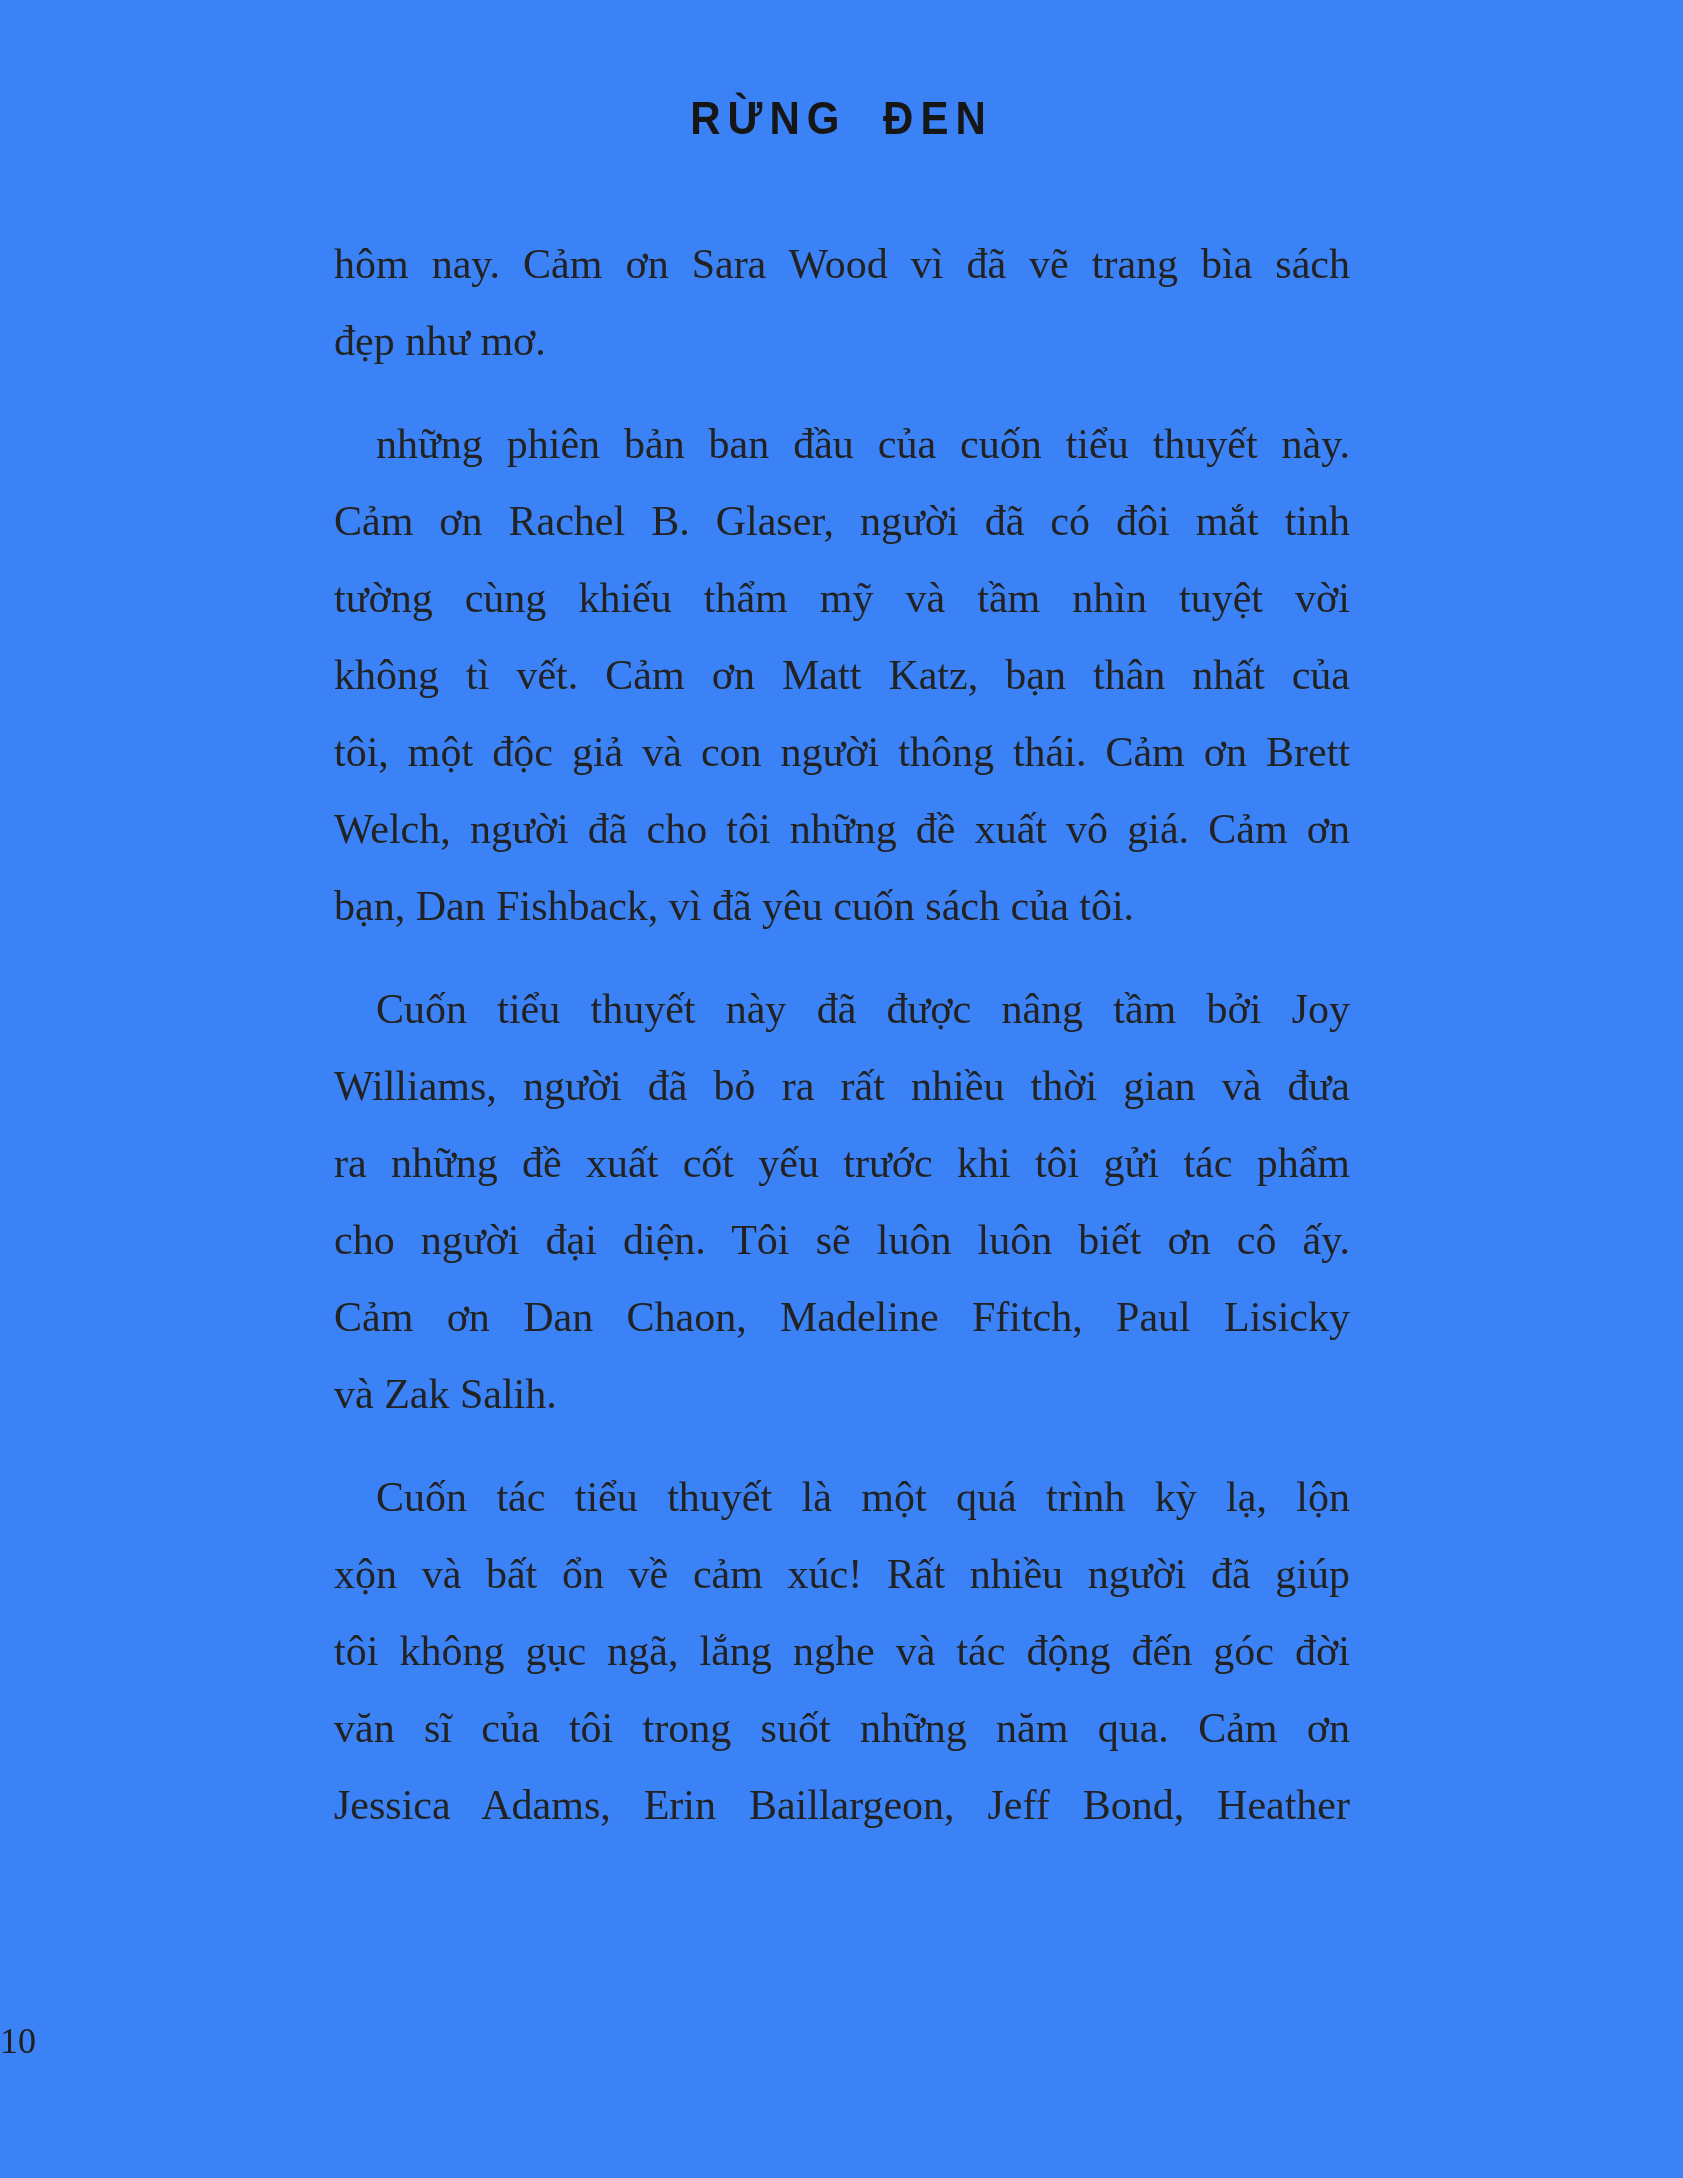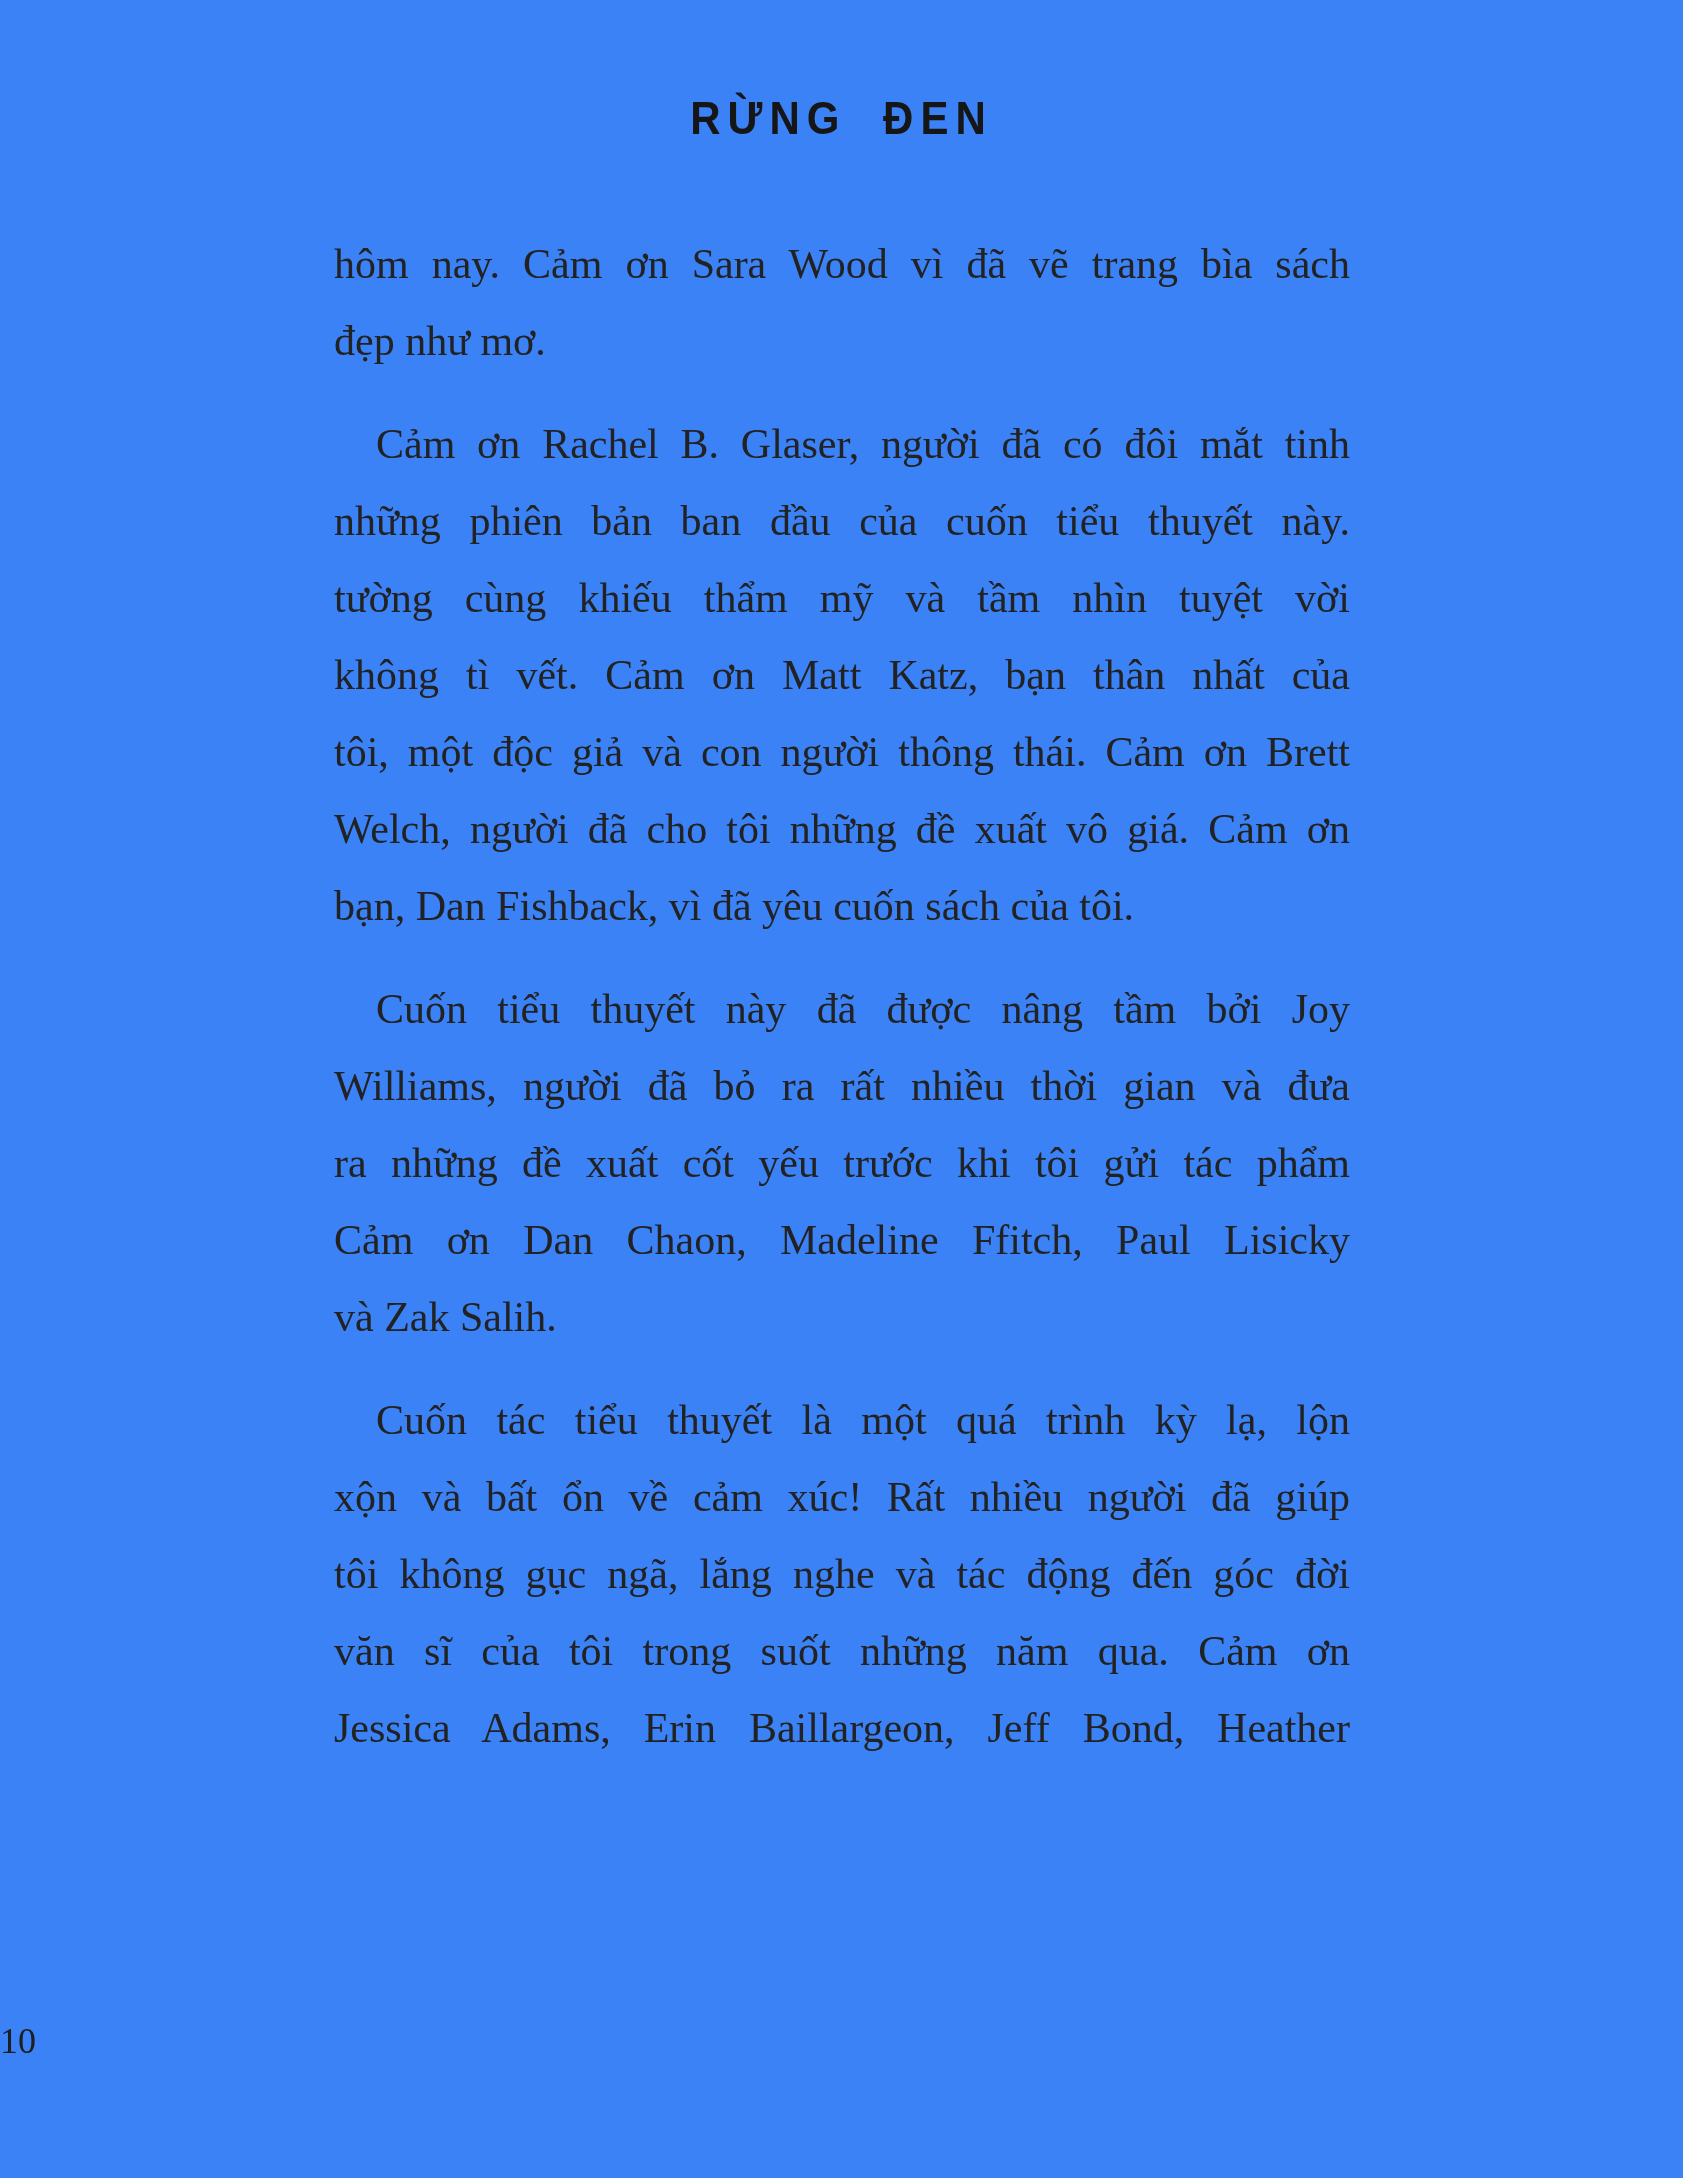--- a/index.html
+++ b/index.html
@@ -61,32 +61,33 @@
 
 <div class="page">
   <div class="running-header">RỪNG ĐEN</div>
 
   <div class="page-body">
       <div class="paragraph">
         <div class="line">hôm nay. Cảm ơn Sara Wood vì đã vẽ trang bìa sách</div>
         <div class="line last">đẹp như mơ.</div>
       </div>
       <div class="paragraph indent">
+        <div class="line">những phiên bản ban đầu của cuốn tiểu thuyết này.</div>
         <div class="line">Cảm ơn Rachel B. Glaser, người đã có đôi mắt tinh</div>
-        <div class="line">những phiên bản ban đầu của cuốn tiểu thuyết này.</div>
         <div class="line">tường cùng khiếu thẩm mỹ và tầm nhìn tuyệt vời</div>
         <div class="line">không tì vết. Cảm ơn Matt Katz, bạn thân nhất của</div>
         <div class="line">tôi, một độc giả và con người thông thái. Cảm ơn Brett</div>
         <div class="line">Welch, người đã cho tôi những đề xuất vô giá. Cảm ơn</div>
         <div class="line last">bạn, Dan Fishback, vì đã yêu cuốn sách của tôi.</div>
       </div>
       <div class="paragraph indent">
         <div class="line">Cuốn tiểu thuyết này đã được nâng tầm bởi Joy</div>
         <div class="line">Williams, người đã bỏ ra rất nhiều thời gian và đưa</div>
         <div class="line">ra những đề xuất cốt yếu trước khi tôi gửi tác phẩm</div>
+        <div class="line">cho người đại diện. Tôi sẽ luôn luôn biết ơn cô ấy.</div>
         <div class="line">Cảm ơn Dan Chaon, Madeline Ffitch, Paul Lisicky</div>
         <div class="line last">và Zak Salih.</div>
       </div>
       <div class="paragraph indent">
         <div class="line">Cuốn tác tiểu thuyết là một quá trình kỳ lạ, lộn</div>
         <div class="line">xộn và bất ổn về cảm xúc! Rất nhiều người đã giúp</div>
         <div class="line">tôi không gục ngã, lắng nghe và tác động đến góc đời</div>
         <div class="line">văn sĩ của tôi trong suốt những năm qua. Cảm ơn</div>
         <div class="line">Jessica Adams, Erin Baillargeon, Jeff Bond, Heather</div>
       </div>

